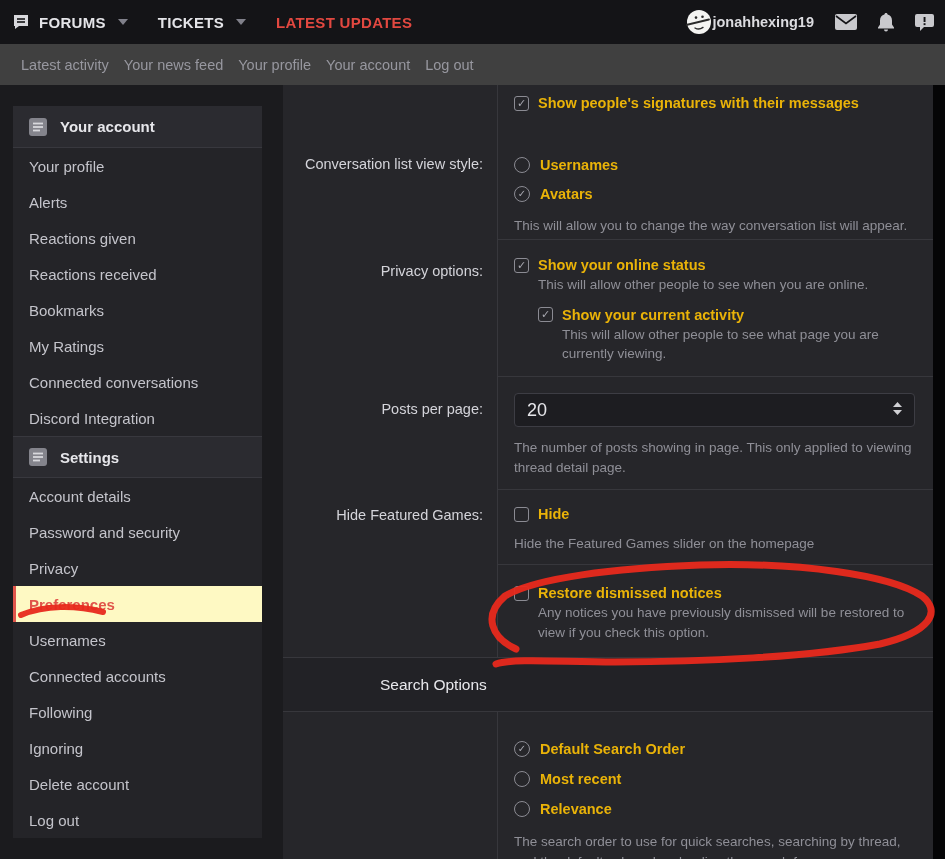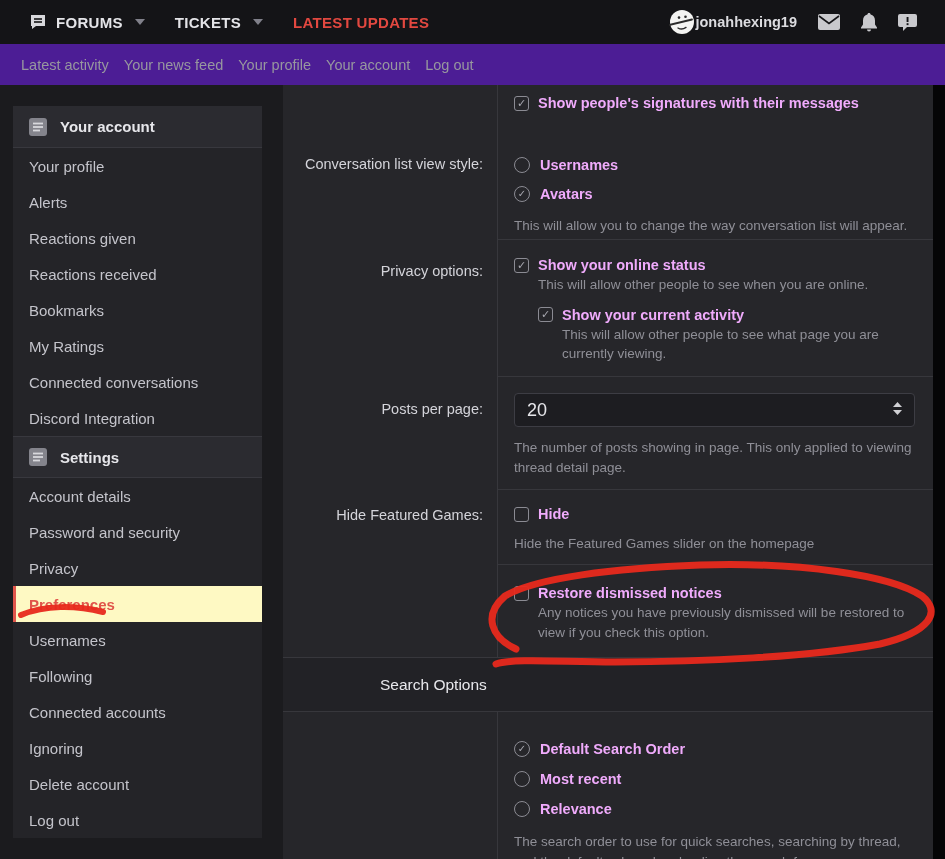--- a/index.html
+++ b/index.html
@@ -1,33 +1,33 @@
 <!DOCTYPE html>
 <html><head>
 <meta charset="utf-8">
 <style>
   * { margin:0; padding:0; box-sizing:border-box; }
   html,body { width:945px; height:859px; background:#1b1b1e; overflow:hidden;
               font-family:"Liberation Sans", sans-serif; }
 
   
-  .topnav { height:44px; background:#141417; display:flex; align-items:center; padding:0 28px; }
+  .topnav { height:44px; background:#141417; display:flex; align-items:center; padding:0 11px; }
   .brand { display:flex; align-items:center; gap:8px; cursor:pointer; }
   .brand-label { color:#e4e4e8; font-size:15px; font-weight:bold; letter-spacing:.3px; }
   .caret { margin-left:12px; display:inline-flex; }
   .nav-group { display:flex; align-items:center; margin-right:30px; }
   .latest-updates { color:#e24840; font-size:15px; font-weight:bold; letter-spacing:.3px; cursor:pointer; }
   .topnav-right { margin-left:auto; display:flex; align-items:center; gap:21px; }
   .user-chip { display:flex; align-items:center; cursor:pointer; }
   .avatar { width:26px; height:26px; border-radius:50%; overflow:visible; }
   .username { color:#dcdce0; font-size:14.5px; font-weight:600; }
   .top-icon { display:inline-flex; cursor:pointer; }
 
   
-  .subnav { height:41px; background:#4c1d95; display:flex; align-items:center; gap:15px; padding:0 21px; }
+  .subnav { height:41px; background:#404040; display:flex; align-items:center; gap:15px; padding:0 21px; }
   .subnav a { color:#97979f; font-size:14.5px; text-decoration:none; cursor:pointer; }
 
   
   .page { position:relative; width:945px; height:774px; }
 
   
   .sidebar { position:absolute; left:13px; top:21px; width:249px; background:#242428; }
   .side-header { height:42px; background:#2b2b30; display:flex; align-items:center; gap:13px;
                  padding-left:16px; border-top:1px solid #38383e; border-bottom:1px solid #38383e; }
   .side-header:first-child { border-top:none; }
@@ -46,21 +46,21 @@
   .frow.ctl-div .ctl { border-bottom:1px solid #37373c; }
   .frow.full-div { border-bottom:1px solid #37373c; }
 
   .check-line { display:flex; align-items:center; gap:9px; cursor:pointer; }
   .cbox { width:15px; height:15px; border:1.5px solid #8b8b93; border-radius:3px; flex:0 0 15px;
           display:flex; align-items:center; justify-content:center;
           color:#a8a8b0; font-size:11px; line-height:1; }
   .radio { width:16px; height:16px; border:1.5px solid #8b8b93; border-radius:50%; flex:0 0 16px;
            display:flex; align-items:center; justify-content:center;
            color:#a8a8b0; font-size:10px; line-height:1; }
-  .opt-label { color:#f0abfc; font-size:14.5px; font-weight:600; }
+  .opt-label { color:#eab308; font-size:14.5px; font-weight:600; }
   .hint { color:#8f8f97; font-size:13.5px; line-height:1.45; }
   .radio-line { display:flex; align-items:center; gap:10px; height:29px; cursor:pointer; }
 
   .sect-header { height:54px; background:#222226; border-bottom:1px solid #37373c;
                  display:flex; align-items:center; padding-left:97px; }
   .sect-header span { color:#e8e8ec; font-size:15.5px; }
 
   .selectbox { height:34px; background:#1d1d21; border:1px solid #3d3d44; border-radius:4px;
                display:flex; align-items:center; padding:0 12px; cursor:pointer; }
   .selectbox .sel-val { color:#e6e6ea; font-size:18px; flex:1; }
@@ -178,22 +178,22 @@
             <rect x="4" y="11.6" width="7" height="1.8" fill="#d8d8dc"></rect>
           </svg>
       </span>
       <span>Settings</span>
     </div>
     <div class="side-item">Account details</div>
     <div class="side-item">Password and security</div>
     <div class="side-item">Privacy</div>
     <div class="side-item active">Preferences</div>
     <div class="side-item">Usernames</div>
+    <div class="side-item">Connected accounts</div>
     <div class="side-item">Following</div>
-    <div class="side-item">Connected accounts</div>
     <div class="side-item">Ignoring</div>
     <div class="side-item">Delete account</div>
     <div class="side-item">Log out</div>
   </div>
 
   <div class="main">
 
     <div class="frow" style="height:63px;">
       <div class="lbl"></div>
       <div class="ctl" style="padding-top:10px;">

